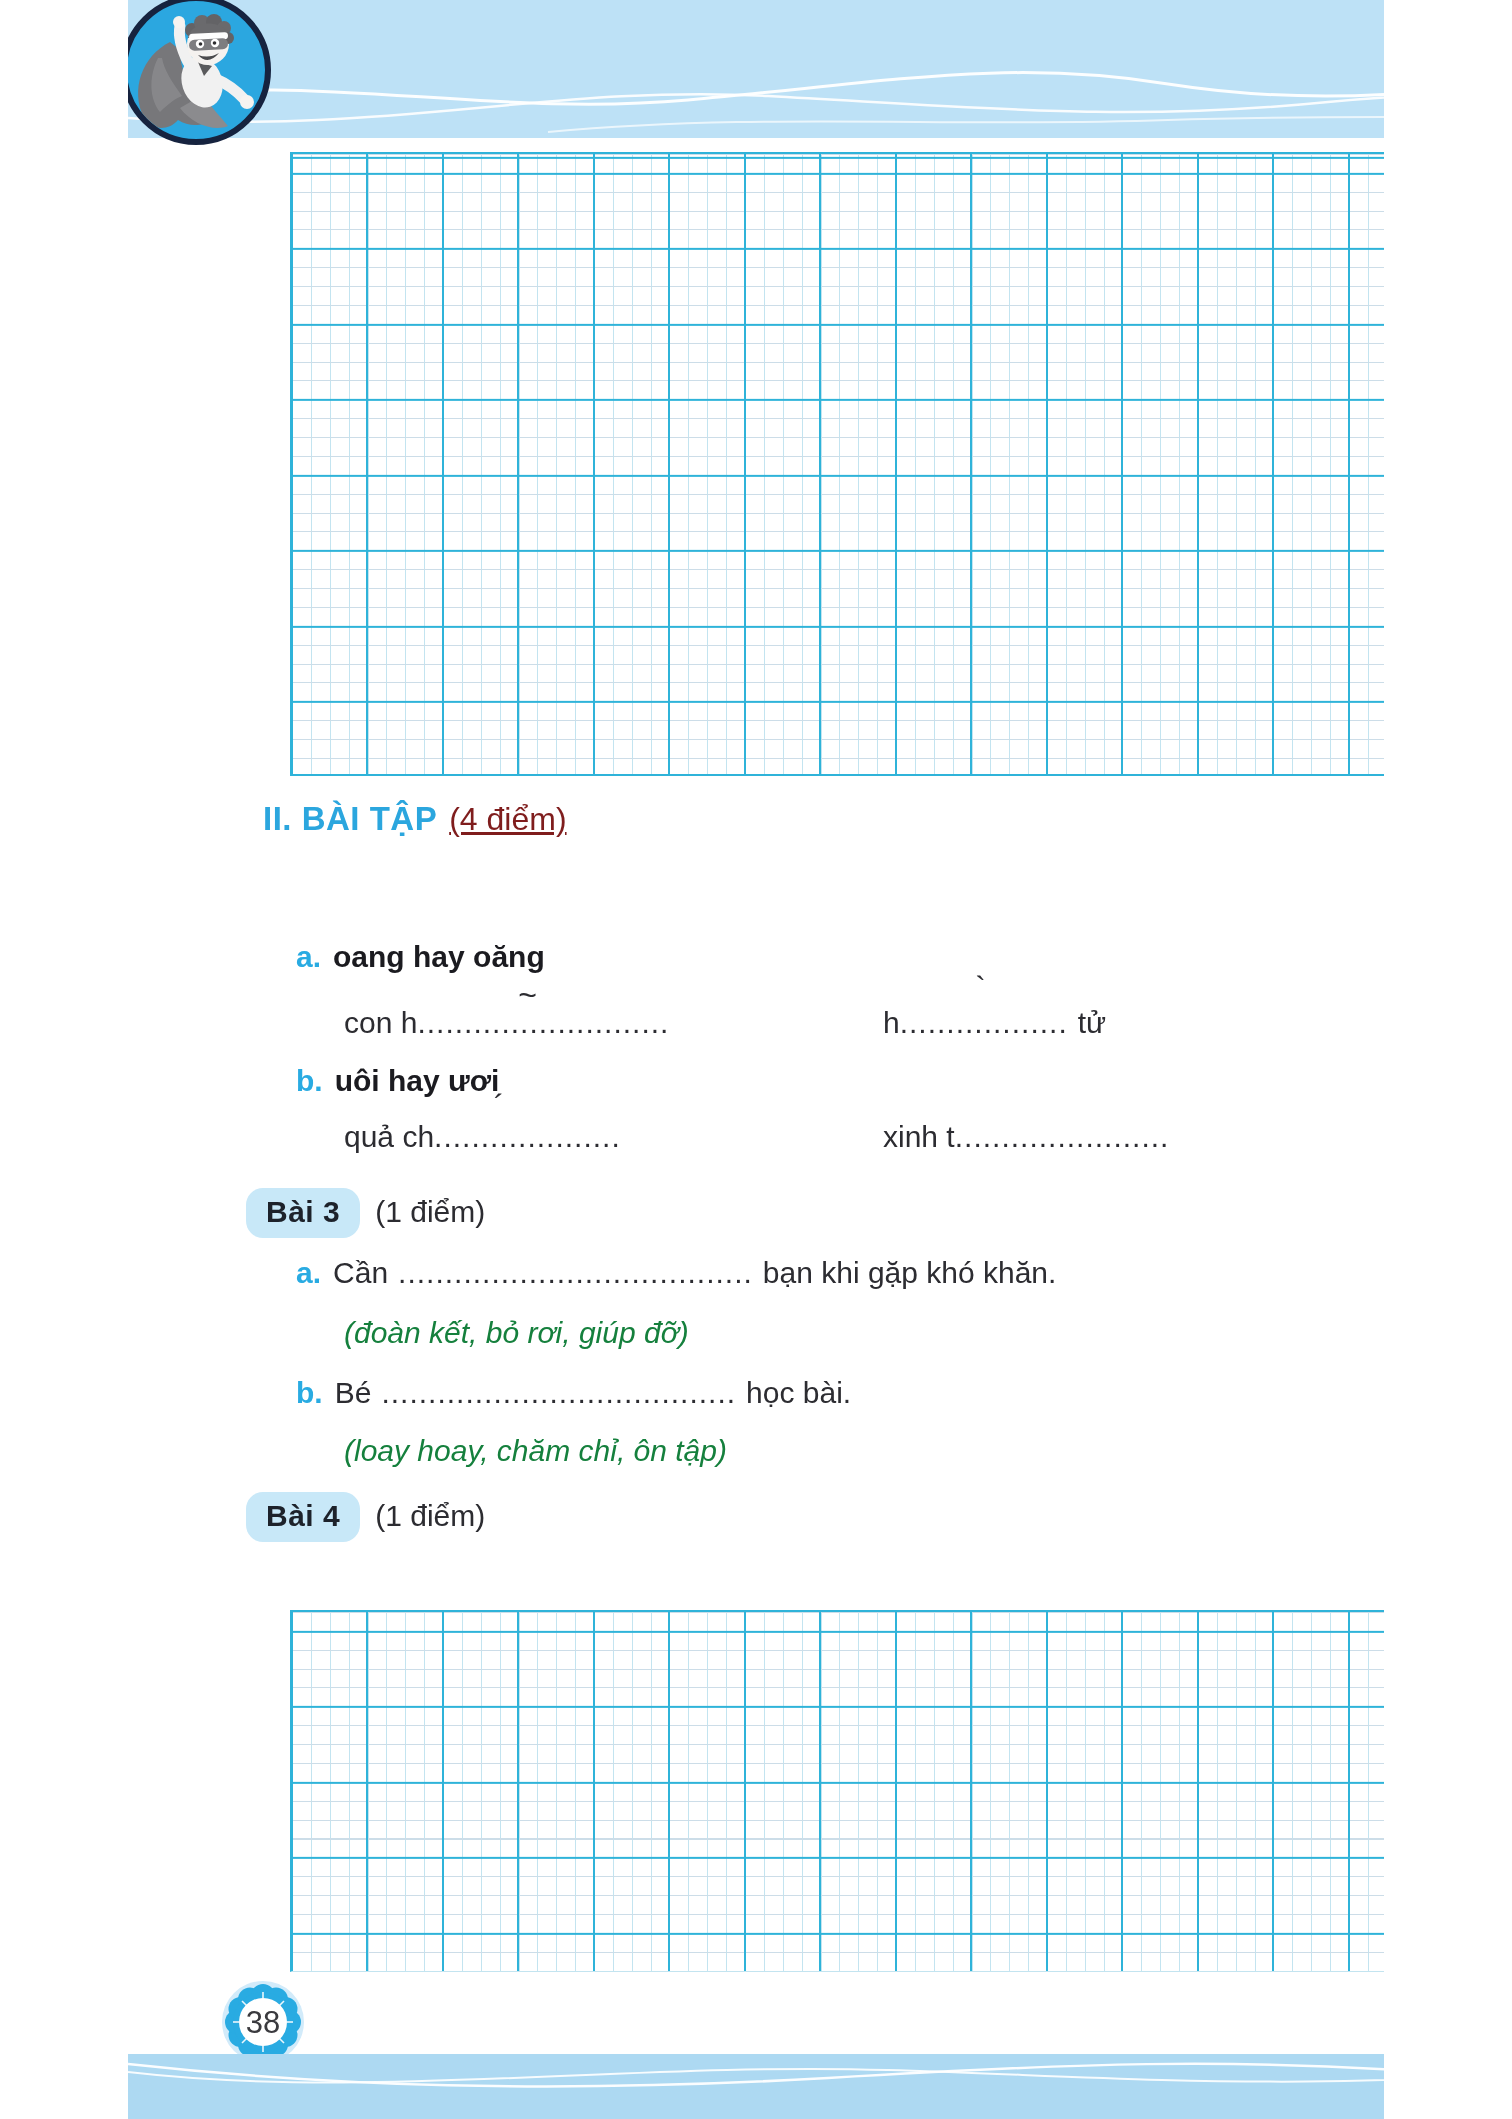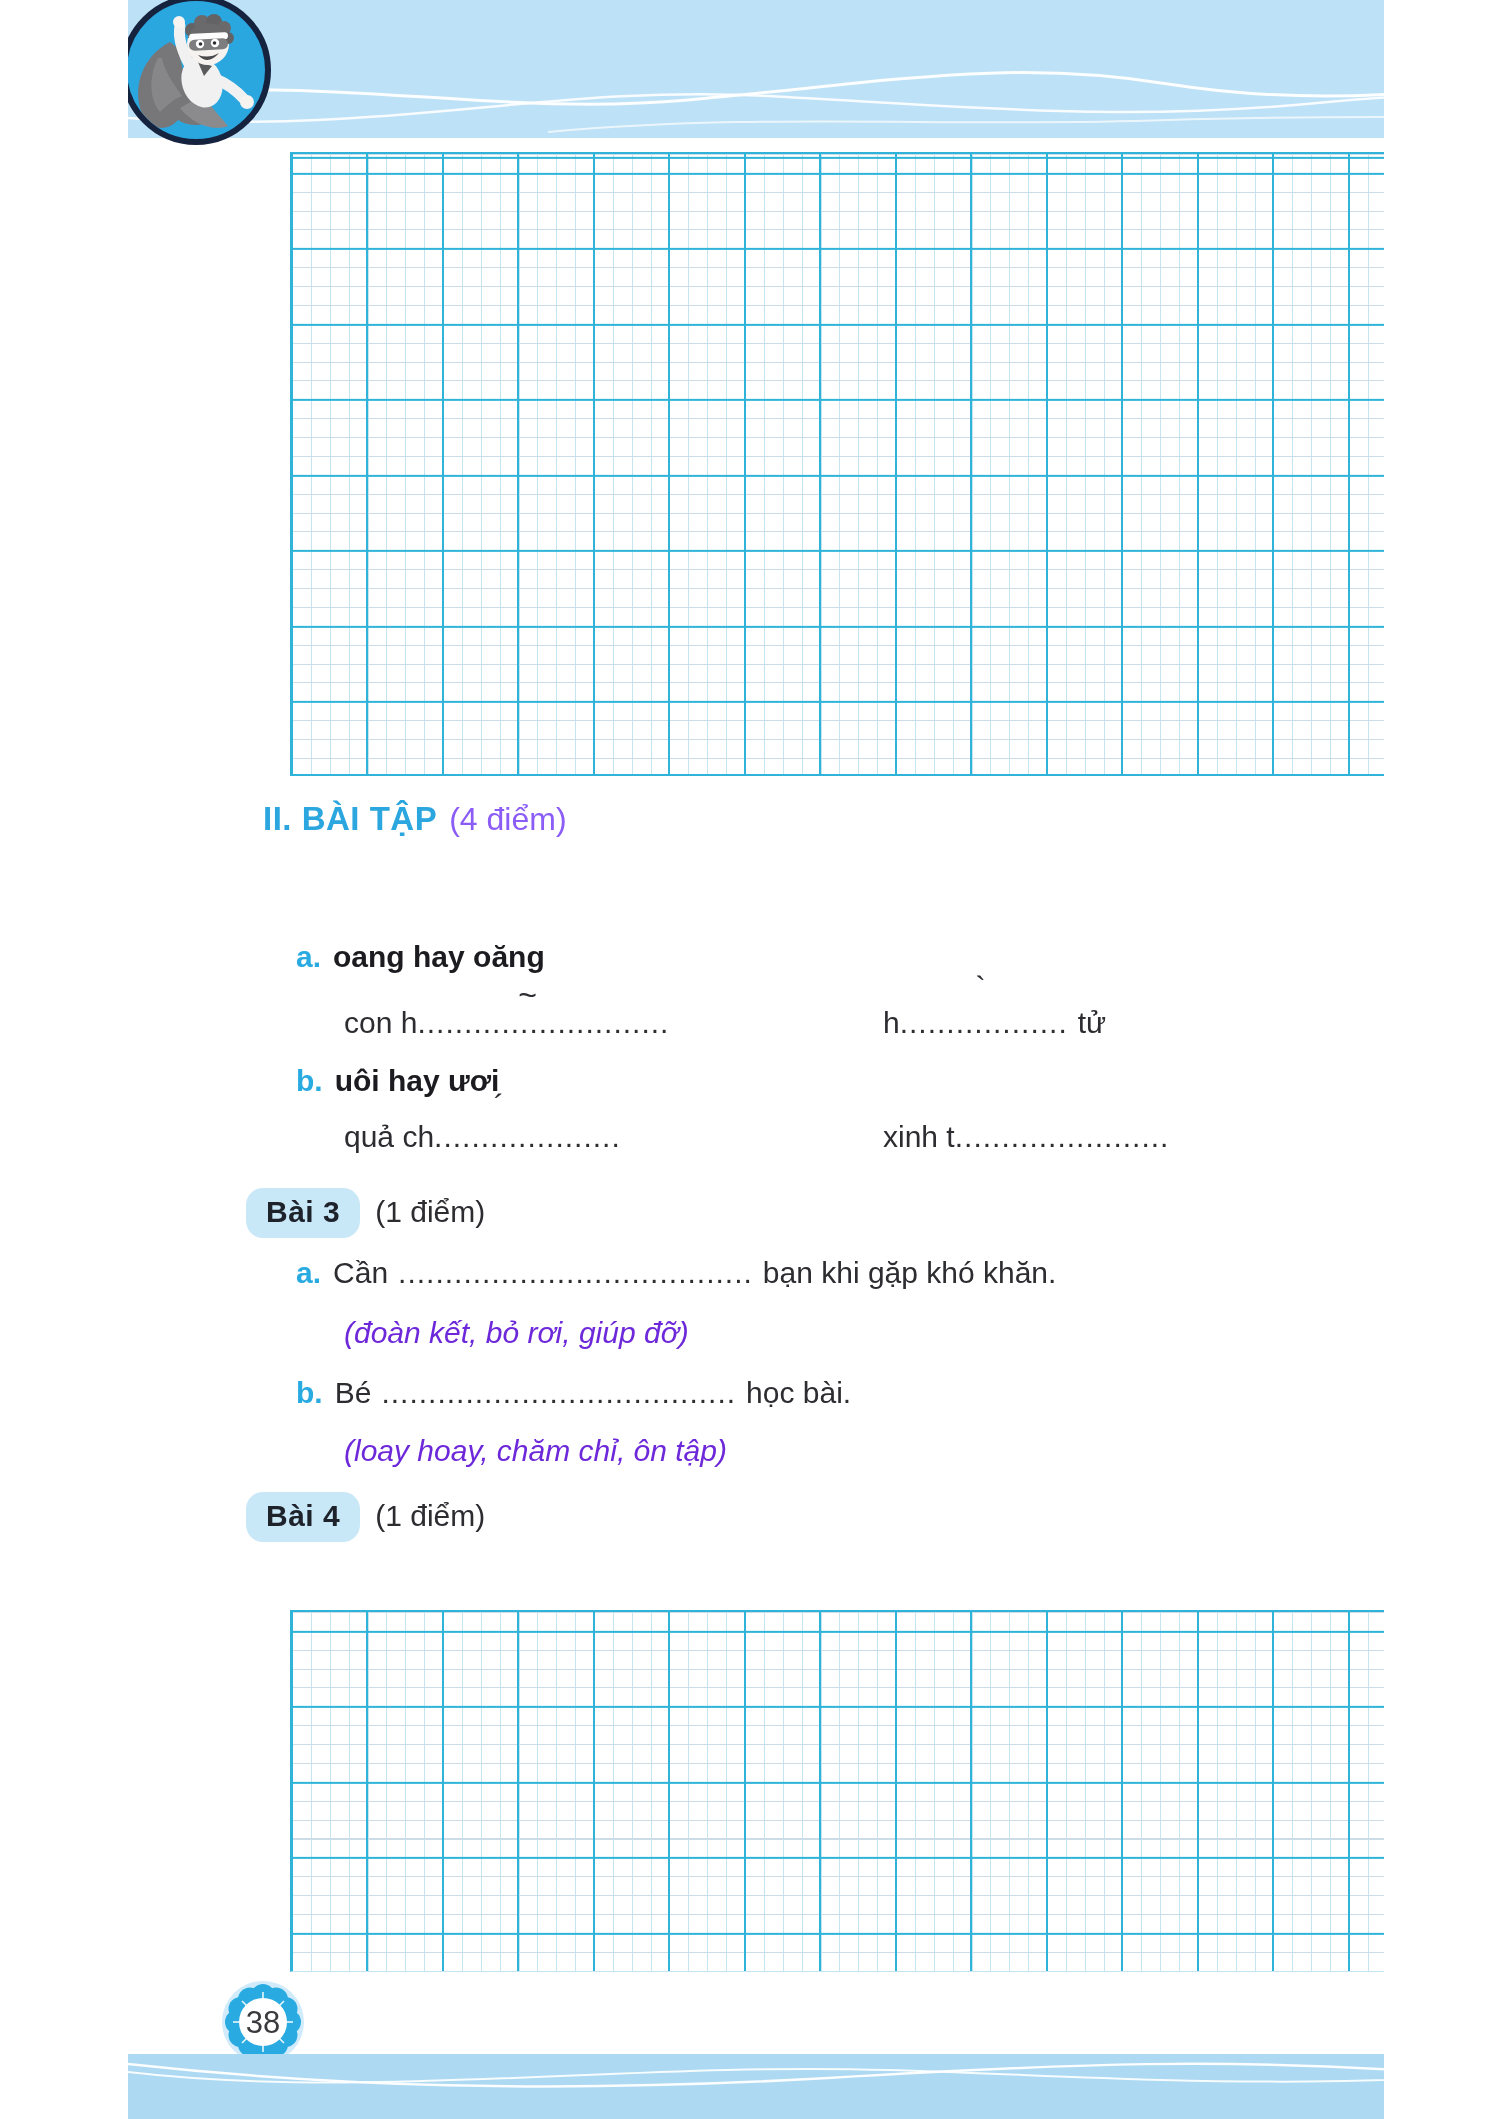--- a/index.html
+++ b/index.html
@@ -27,31 +27,31 @@
       repeating-linear-gradient(to bottom,#ccdde8 0px,#ccdde8 1px,transparent 1px,transparent 18.875px),
       repeating-linear-gradient(to right,#c3e4f0 0px,#c3e4f0 1px,transparent 1px,transparent 18.875px);
     background-position:0 18.875px,-1px 0,0 0,0 0;
   }
   #grid1{top:152px;height:624px;}
   #grid2{top:1610px;height:362px;border-bottom:1px solid #c3e4f0;}
   
   .row{position:absolute;display:flex;align-items:baseline;white-space:nowrap;}
   .heading-ii{left:135px;top:800px;font-size:33px;}
   .heading-ii .hd{font-weight:bold;color:#2ba6de;letter-spacing:.5px;}
-  .heading-ii .pts{color:#8b5cf6;margin-left:12px;font-size:32px;}
+  .heading-ii .pts{color:#7f1d1d;margin-left:12px;font-size:32px;text-decoration:underline;}
   .pill{
     background:#c8e8f8;border-radius:17px;padding:7px 20px 9px 20px;
     font-weight:bold;font-size:30px;color:#1d222b;letter-spacing:.5px;
   }
   .points{font-size:30px;color:#2c2c31;margin-left:15px;}
   .bold-title{font-weight:bold;font-size:30px;color:#1b1b20;margin-left:14px;}
   .sub-label{color:#29abe2;font-weight:bold;font-size:30px;margin-right:12px;}
   .sub-title{font-weight:bold;font-size:30px;color:#1b1b20;}
   .body-text{font-size:30px;color:#2c2c31;}
-  .italic-text{font-size:30px;color:#6d28d9;font-style:italic;justify-content:flex-end;}
+  .italic-text{font-size:30px;color:#15803d;font-style:italic;justify-content:flex-end;}
   .dots{position:relative;display:inline-block;letter-spacing:1px;}
   .accent{
     position:absolute;top:-27px;left:40%;font-size:32px;font-style:normal;
     color:#2c2c31;line-height:1;
   }
   .accent.grave{top:-34px;left:45%;}
   .accent.acute{top:-30px;left:32%;}
   .suffix{margin-left:10px;}
   .gap{display:inline-block;width:10px;}
   

